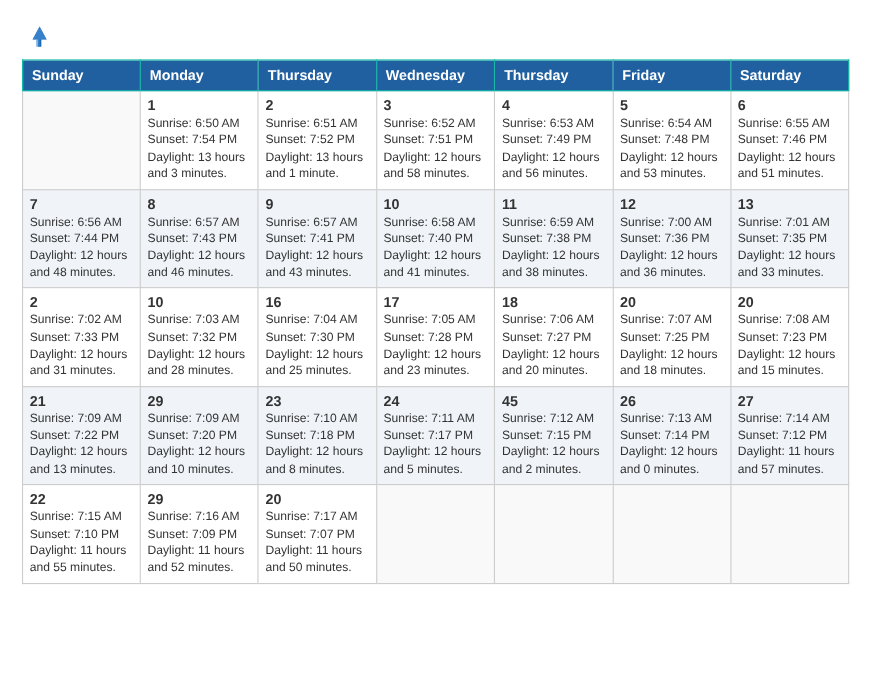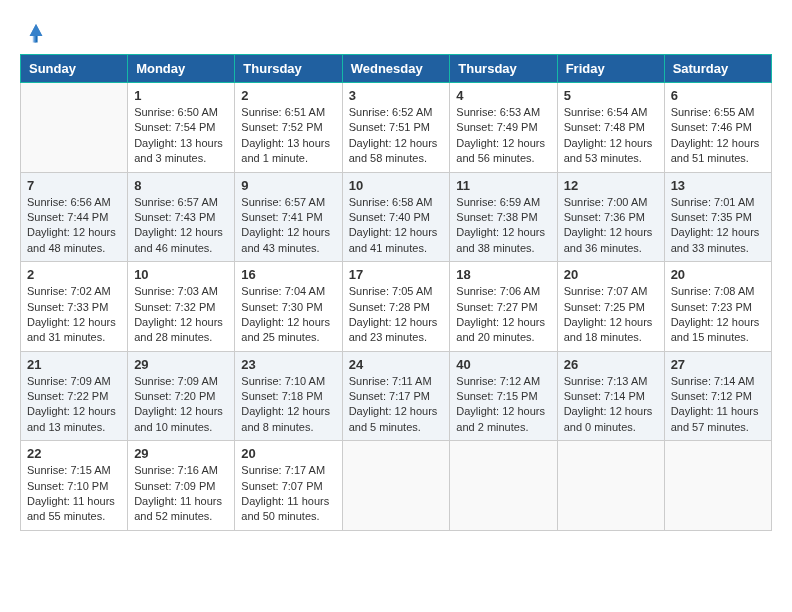--- a/index.html
+++ b/index.html
@@ -217,21 +217,21 @@
         </td>
         <td>
           <span class="day-number">23</span>
           <div class="day-info">Sunrise: 7:10 AM<br>Sunset: 7:18 PM<br>Daylight: 12 hours<br>and 8 minutes.</div>
         </td>
         <td>
           <span class="day-number">24</span>
           <div class="day-info">Sunrise: 7:11 AM<br>Sunset: 7:17 PM<br>Daylight: 12 hours<br>and 5 minutes.</div>
         </td>
         <td>
-          <span class="day-number">40</span>
+          <span class="day-number">45</span>
           <div class="day-info">Sunrise: 7:12 AM<br>Sunset: 7:15 PM<br>Daylight: 12 hours<br>and 2 minutes.</div>
         </td>
         <td>
           <span class="day-number">26</span>
           <div class="day-info">Sunrise: 7:13 AM<br>Sunset: 7:14 PM<br>Daylight: 12 hours<br>and 0 minutes.</div>
         </td>
         <td>
           <span class="day-number">27</span>
           <div class="day-info">Sunrise: 7:14 AM<br>Sunset: 7:12 PM<br>Daylight: 11 hours<br>and 57 minutes.</div>
         </td>

